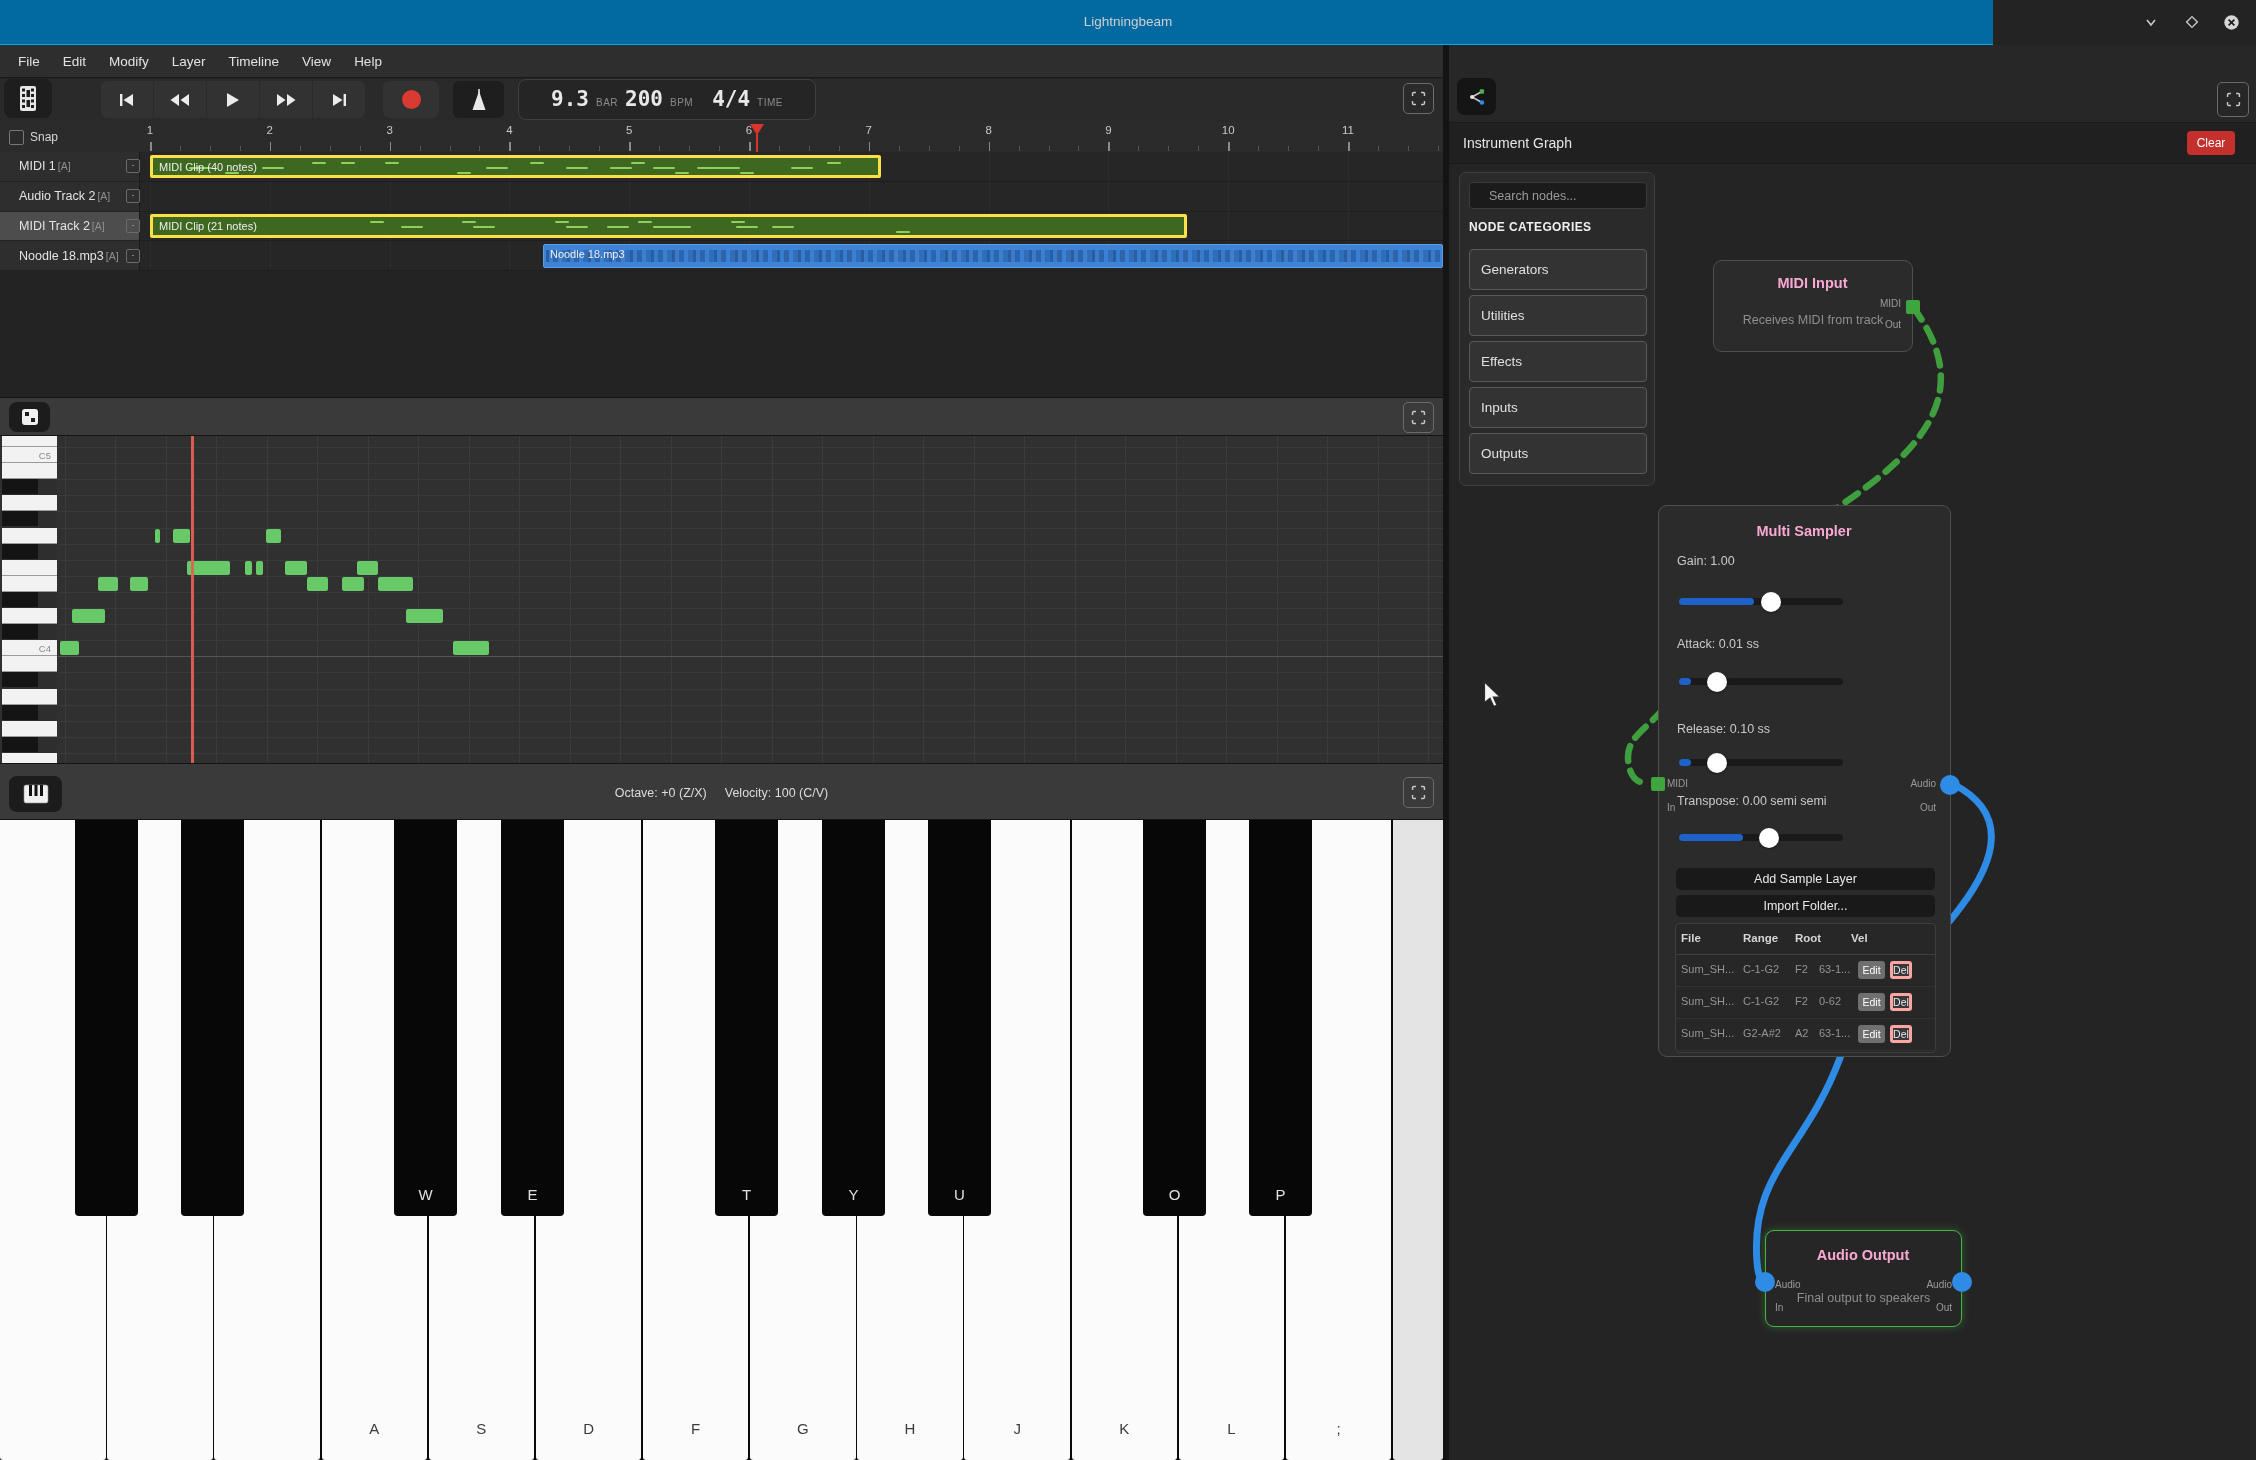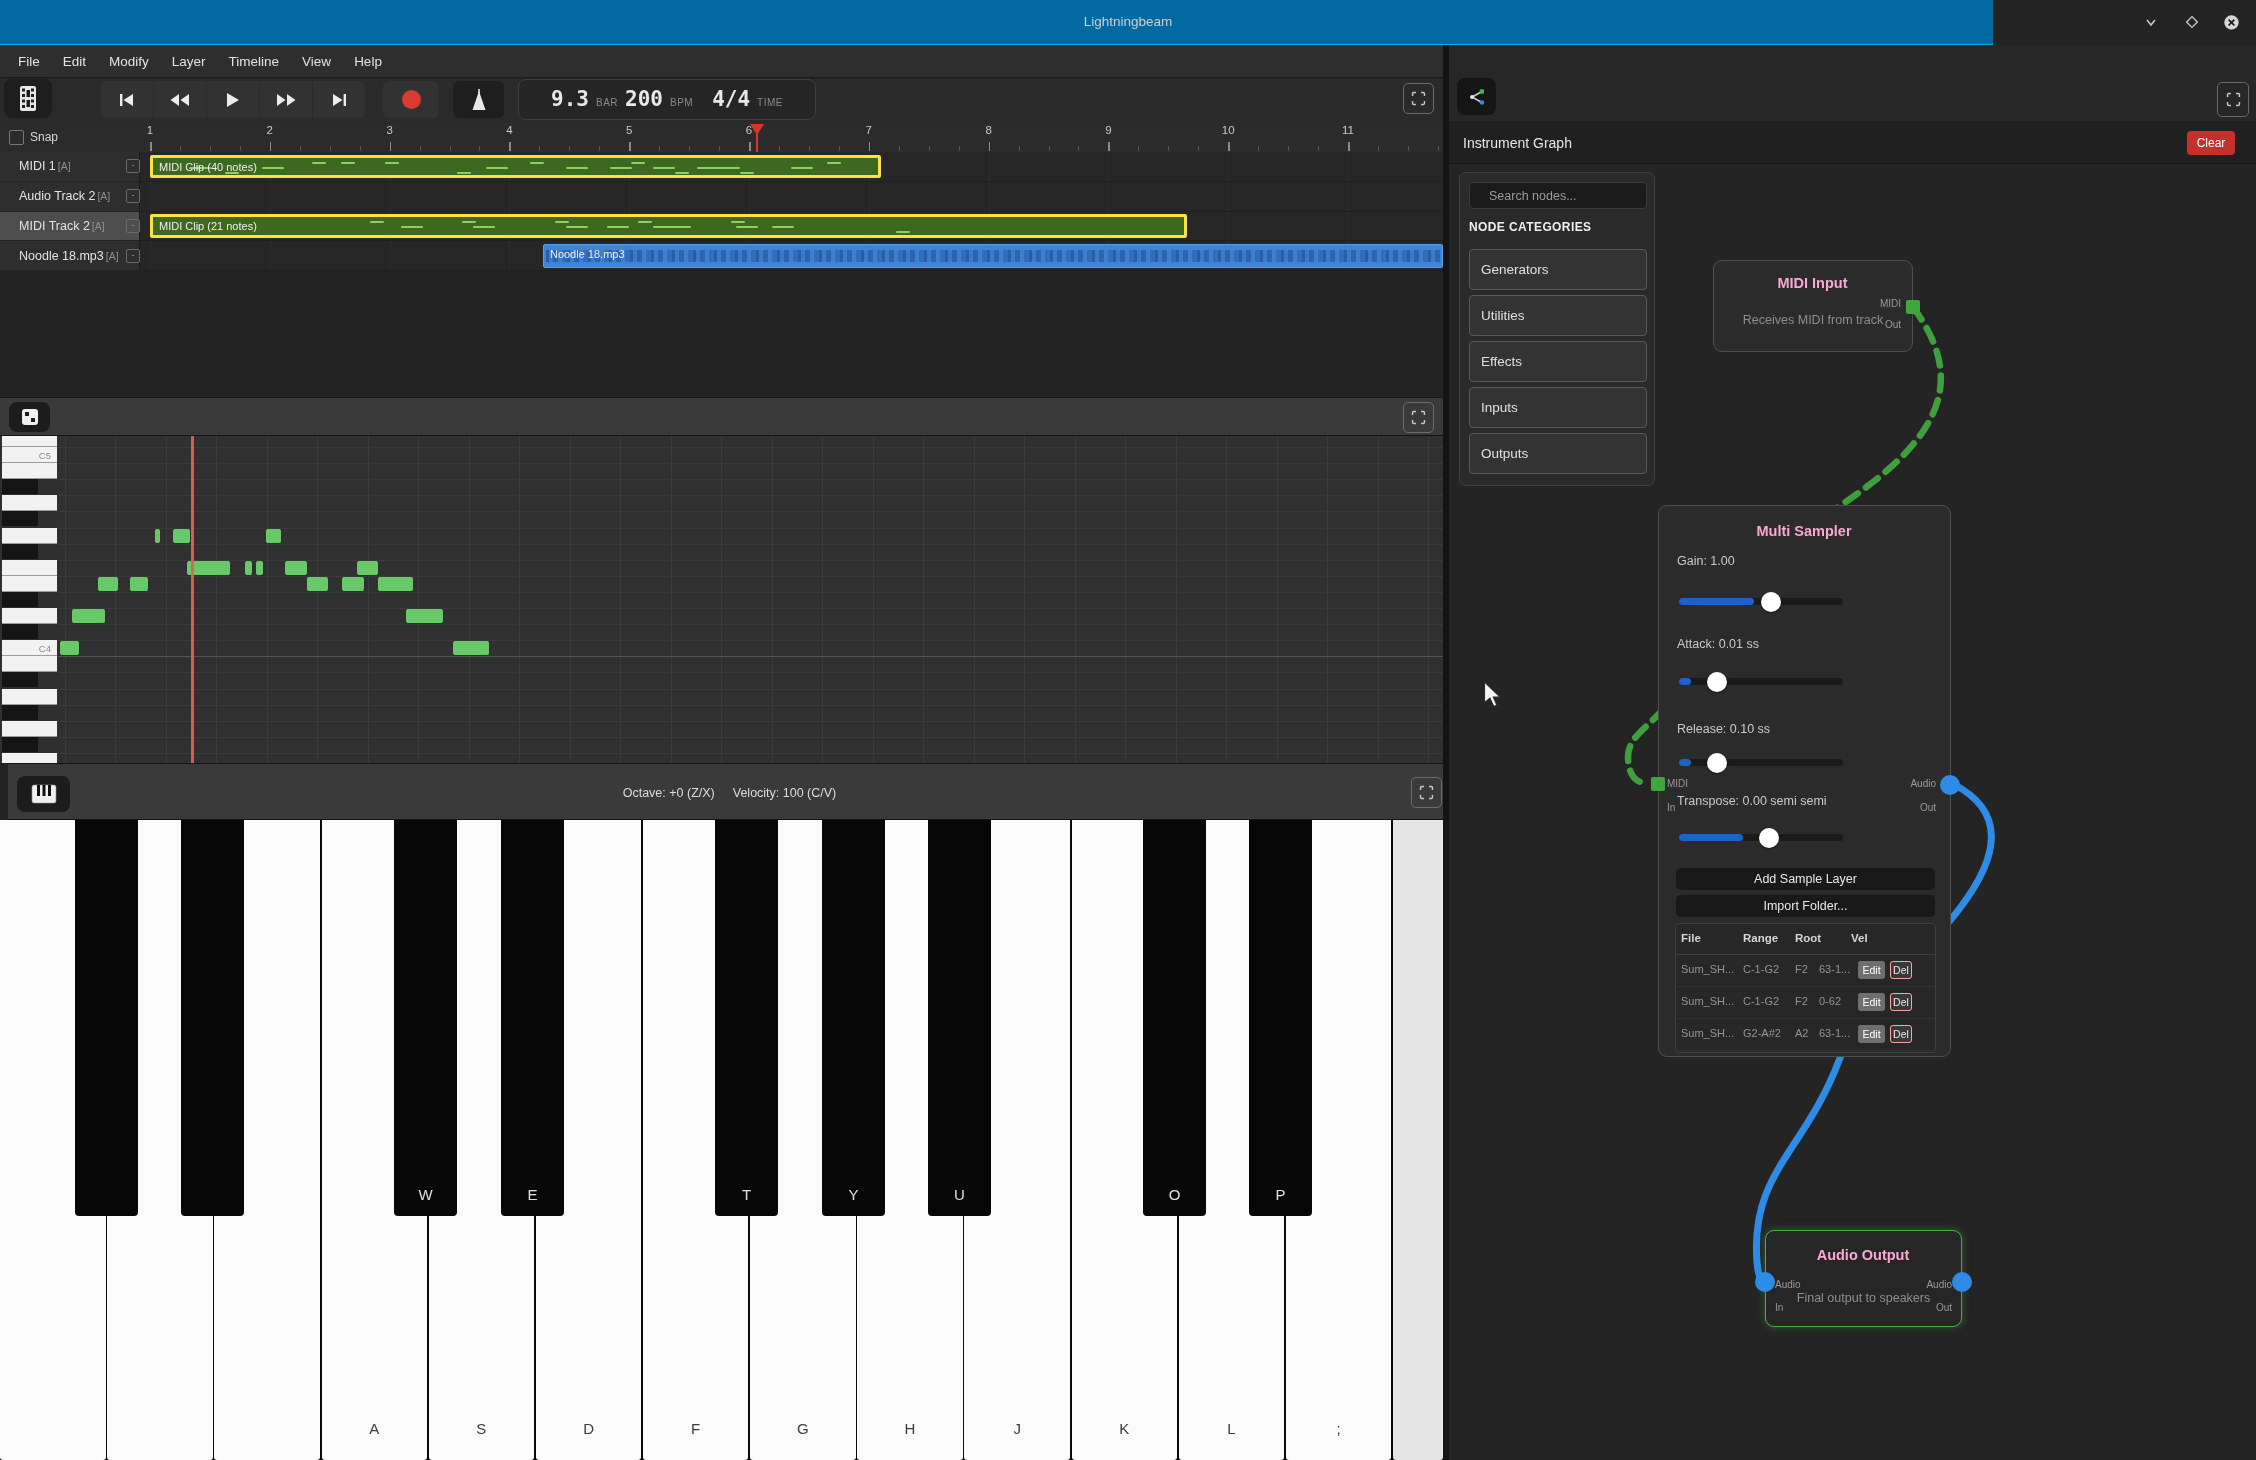--- a/index.html
+++ b/index.html
@@ -91,21 +91,21 @@
   .strack{position:absolute;width:164px;height:7px;background:#1a1a1a;border-radius:4px;}
   .sfill{position:absolute;height:7px;background:var(--slider-blue);border-radius:4px;}
   .sthumb{position:absolute;width:20px;height:20px;background:#fff;border-radius:50%;box-shadow:0 1px 2px rgba(0,0,0,.5);}
   .nbtn{position:absolute;left:17px;width:259px;height:22px;background:#191919;border-radius:5px;color:#e8e8e8;font-size:12.5px;display:flex;align-items:center;justify-content:center;}
   #stable{position:absolute;left:16px;top:417px;width:261px;height:130px;background:#272727;border:1px solid #3e3e3e;border-radius:4px;box-sizing:border-box;overflow:hidden;}
   .thead{position:absolute;top:0;height:30px;border-bottom:1px solid #3e3e3e;left:0;right:0;}
   .thead span{position:absolute;top:8px;font-size:11.5px;font-weight:bold;color:#d5d5d5;}
   .trow{position:absolute;left:0;right:0;height:32px;border-bottom:1px solid #323232;}
   .trow span{position:absolute;top:9px;font-size:11px;color:#949494;white-space:nowrap;}
   .editbtn{position:absolute;left:182px;top:7px;width:27px;height:18px;background:#6f6f6f;border-radius:3px;color:#fff;font-size:10.5px;display:flex;align-items:center;justify-content:center;}
-  .delbtn{position:absolute;left:214px;top:7px;width:22px;height:18px;background:#383838;border:1px solid #fca5a5;border-radius:3px;color:#e8e8e8;font-size:10.5px;display:flex;align-items:center;justify-content:center;box-sizing:border-box;}
+  .delbtn{position:absolute;left:214px;top:7px;width:22px;height:18px;background:#383838;border:3px solid #fca5a5;border-radius:3px;color:#e8e8e8;font-size:10.5px;display:flex;align-items:center;justify-content:center;box-sizing:border-box;}
   svg.wires{position:absolute;left:0;top:0;pointer-events:none;}
 </style>
 </head>
 <body>
 
 <div id="app">
 
   <div class="abs" id="titlebar">
     <div class="abs" id="title">Lightningbeam</div>
     <div class="abs winbtn" style="left:2140px;">
@@ -487,21 +487,21 @@
       <div class="rnote" style="left: 307px; top: 140.8px; width: 21px;"></div>
       <div class="rnote" style="left: 342px; top: 140.8px; width: 22px;"></div>
       <div class="rnote" style="left: 378px; top: 140.8px; width: 35px;"></div>
       <div class="rnote" style="left: 72px; top: 173px; width: 33px;"></div>
       <div class="rnote" style="left: 406px; top: 173px; width: 37px;"></div>
       <div class="rnote" style="left: 60px; top: 205.2px; width: 19px;"></div>
       <div class="rnote" style="left: 453px; top: 205.2px; width: 36px;"></div>
       <div style="position: absolute; left: 191px; top: 0px; bottom: 0px; width: 2.5px; background: rgba(224, 96, 80, 0.95);"></div>
     </div>
 
-  <div class="abs sechdr" style="left:0;top:763px;width:1443px;height:57px;margin-left:8px;">
+  <div class="abs sechdr" style="left:0;top:763px;width:1443px;height:57px;">
     <div class="abs iconbtn" style="left:9px;top:12px;width:53px;height:36px;">
       <svg width="26" height="20" viewBox="0 0 26 20">
           <rect x="1" y="1" width="24" height="18" rx="2" fill="#f0f0f0" stroke="#999" stroke-width="0.6"></rect>
           <rect x="6" y="1" width="3" height="11" fill="#111"></rect>
           <rect x="11.5" y="1" width="3" height="11" fill="#111"></rect>
           <rect x="17" y="1" width="3" height="11" fill="#111"></rect>
         </svg>
     </div>
     <div class="abs" id="kbhdr-text" style="left:0;right:0;top:0;height:57px;justify-content:center;display:flex;align-items:center;">
       <span>Octave: +0 (Z/X)</span>

